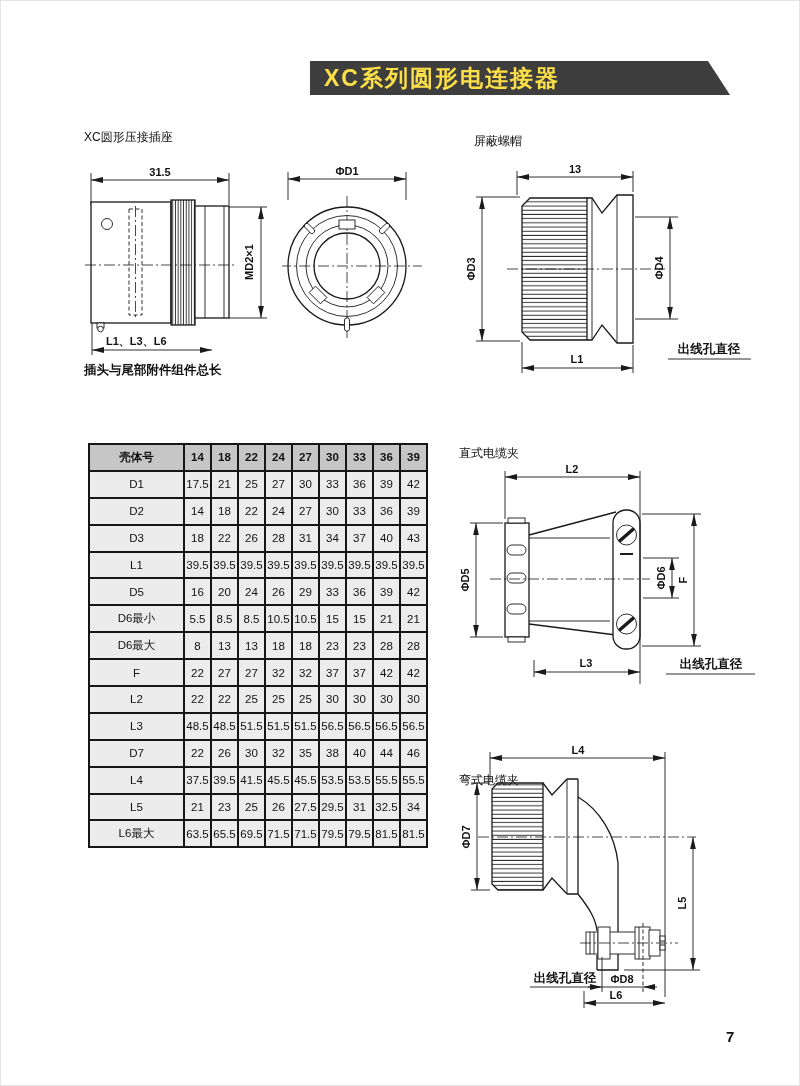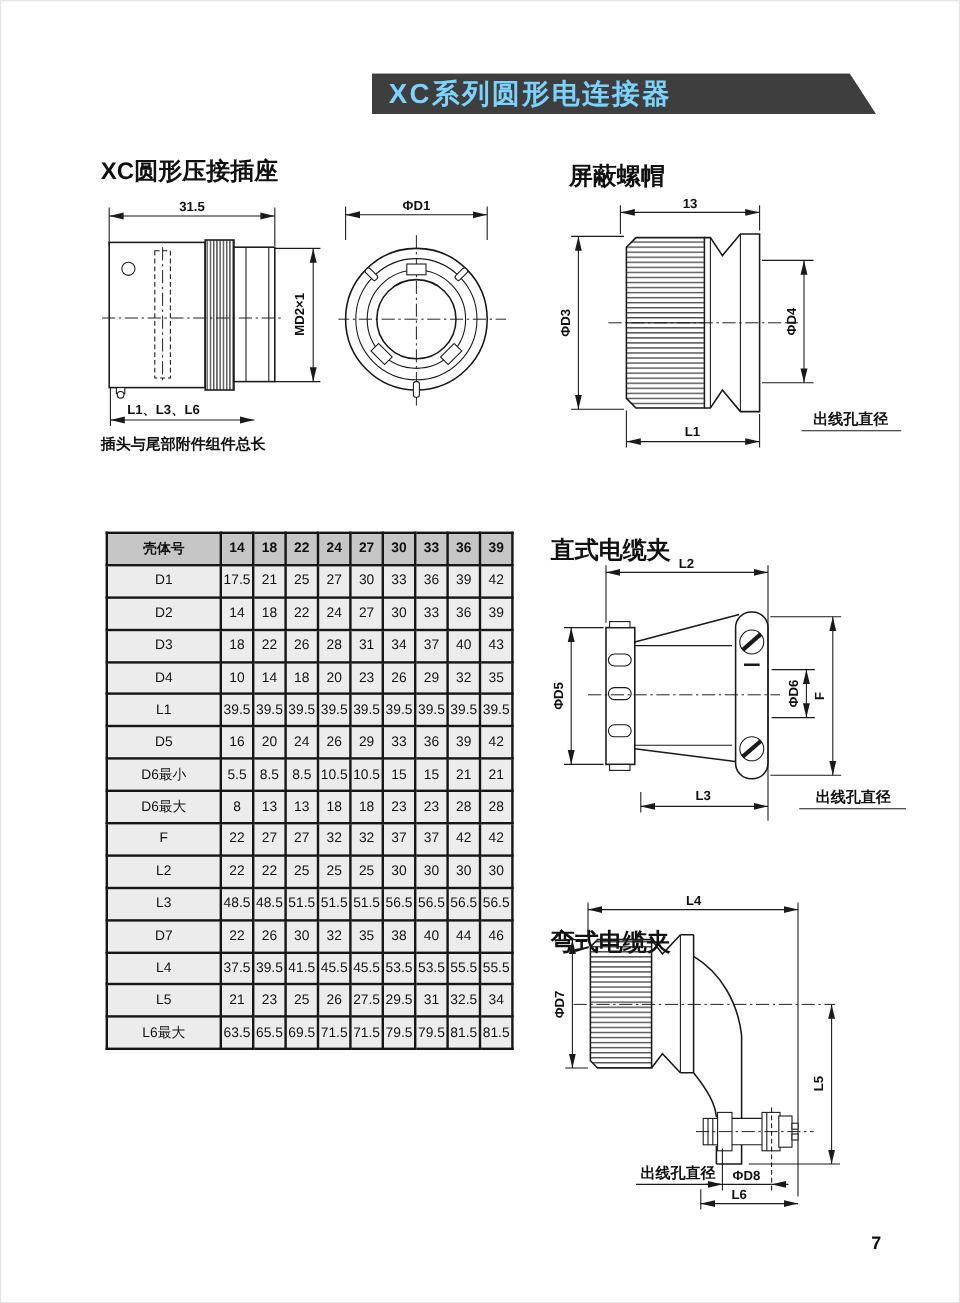--- a/index.html
+++ b/index.html
@@ -6,24 +6,24 @@
   body{
     width:800px;height:1086px;position:relative;background:#fff;
     font-family:"Liberation Sans",sans-serif;color:#111;overflow:hidden;
   }
   .page-edge{position:absolute;inset:0;border:1px solid #e4e4e4;pointer-events:none;}
   
   .banner{
     position:absolute;left:310px;top:61px;width:420px;height:34px;
     background:var(--banner-bg,#3e3e3e);
     clip-path:polygon(0 0, calc(100% - 22px) 0, 100% 100%, 0 100%);
-    color:#7dd3fc;font-size:23px;font-weight:700;letter-spacing:2px;
+    color:#fde047;font-size:23px;font-weight:700;letter-spacing:2px;
     line-height:34px;padding-left:14px;box-sizing:border-box;
   }
-  .sec-title{position:absolute;font-size:20px;font-weight:700;white-space:nowrap;}
+  .sec-title{position:absolute;font-size:12px;font-weight:400;white-space:nowrap;}
   .note{position:absolute;left:84px;top:362px;font-size:12.5px;font-weight:700;}
   .page-num{position:absolute;left:726px;top:1028px;font-size:15px;font-weight:700;}
   
   .spec-table-wrap{position:absolute;left:88px;top:443px;}
   table.spec{border-collapse:collapse;table-layout:fixed;}
   table.spec th,table.spec td{
     border:2px solid #161616;height:24.9px;text-align:center;vertical-align:middle;
     font-size:11.5px;padding:0;background:var(--cell-bg,#ececec);
   }
   table.spec th{background:var(--header-bg,#c6c6c6);font-weight:700;width:25px;}
@@ -304,32 +304,20 @@
           <td>22</td>
           <td>26</td>
           <td>28</td>
           <td>31</td>
           <td>34</td>
           <td>37</td>
           <td>40</td>
           <td>43</td>
         </tr>
         <tr>
-          <td>D4</td>
-          <td>10</td>
-          <td>14</td>
-          <td>18</td>
-          <td>20</td>
-          <td>23</td>
-          <td>26</td>
-          <td>29</td>
-          <td>32</td>
-          <td>35</td>
-        </tr>
-        <tr>
           <td>L1</td>
           <td>39.5</td>
           <td>39.5</td>
           <td>39.5</td>
           <td>39.5</td>
           <td>39.5</td>
           <td>39.5</td>
           <td>39.5</td>
           <td>39.5</td>
           <td>39.5</td>

